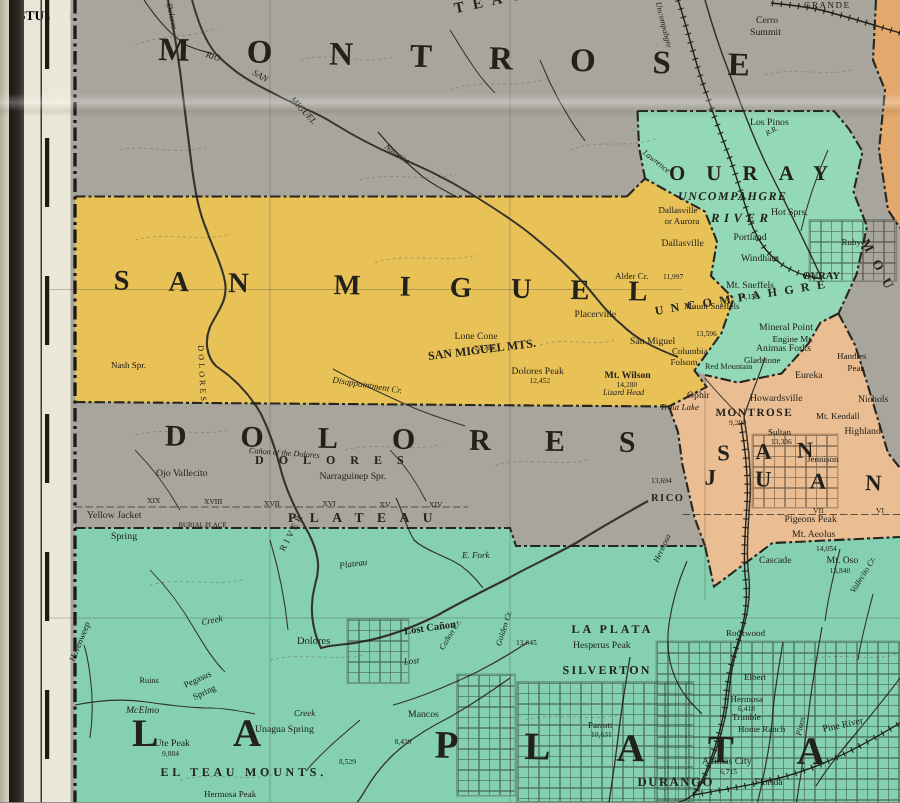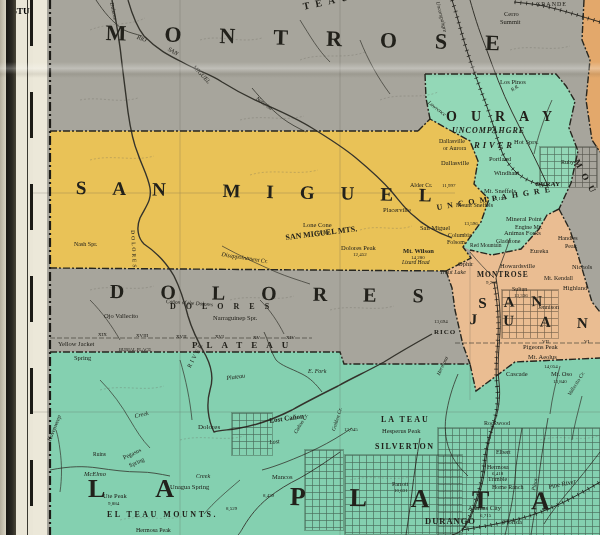--- a/index.html
+++ b/index.html
@@ -167,21 +167,21 @@
       <span class="lbl b" style="left: 470px; top: 312px; font-size: 15px; letter-spacing: 26px; transform: rotate(2deg);">JUAN</span>
       <span class="lbl b" style="left: 88px; top: 476px; font-size: 26px; letter-spacing: 50px;">LA</span>
       <span class="lbl b" style="left: 290px; top: 484px; font-size: 26px; letter-spacing: 44px; transform: rotate(1deg);">PLATA</span>
       <span class="lbl b" style="left: 436px; top: 204px; font-size: 8px; letter-spacing: 5px; transform: rotate(-9deg);">UNCOMPAHGRE</span>
       <span class="lbl b" style="left: 580px; top: 158px; font-size: 9px; letter-spacing: 7px; transform: rotate(62deg);">MOU</span>
       <span class="lbl b" style="left: 302px; top: 2px; font-size: 10px; letter-spacing: 6px; transform: rotate(-12deg);">TEAU</span>
       <span class="lbl b" style="left: 107px; top: 511px; font-size: 8px; letter-spacing: 2.5px;">EL TEAU MOUNTS.</span>
       <span class="lbl b" style="left: 285px; top: 234px; font-size: 8px; transform: rotate(-7deg);">SAN MIGUEL MTS.</span>
       <span class="lbl b" style="left: 170px; top: 303px; font-size: 8px; letter-spacing: 10px;">DOLORES</span>
       <span class="lbl b" style="left: 192px; top: 341px; font-size: 9px; letter-spacing: 9px;">PLATEAU</span>
-      <span class="lbl b" style="left: 381px; top: 416px; font-size: 8px; letter-spacing: 2px;">LA TEAU</span>
+      <span class="lbl b" style="left: 381px; top: 416px; font-size: 8px; letter-spacing: 2px;">LA PLATA</span>
       <span class="lbl b" style="left: 375px; top: 443px; font-size: 8px; letter-spacing: 1.5px;">SILVERTON</span>
       <span class="lbl b" style="left: 477px; top: 271px; font-size: 7.5px; letter-spacing: 1px;">MONTROSE</span>
       <span class="lbl b" style="left: 425px; top: 517px; font-size: 8.5px; letter-spacing: 1px;">DURANGO</span>
       <span class="lbl b" style="left: 434px; top: 329px; font-size: 7px; letter-spacing: 1px;">RICO</span>
       <span class="lbl b" style="left: 535px; top: 181px; font-size: 7px;">OURAY</span>
       <span class="lbl" style="left: 504px; top: 11px; font-size: 6.5px;">Cerro</span>
       <span class="lbl" style="left: 500px; top: 19px; font-size: 6.5px;">Summit</span>
       <span class="lbl" style="left: 536px; top: 1px; font-size: 6px; letter-spacing: 1px;">GRANDE</span>
       <span class="lbl" style="left: 500px; top: 79px; font-size: 6.5px;">Los Pinos</span>
       <span class="lbl" style="left: 514px; top: 139px; font-size: 6.5px;">Hot Sprs.</span>

